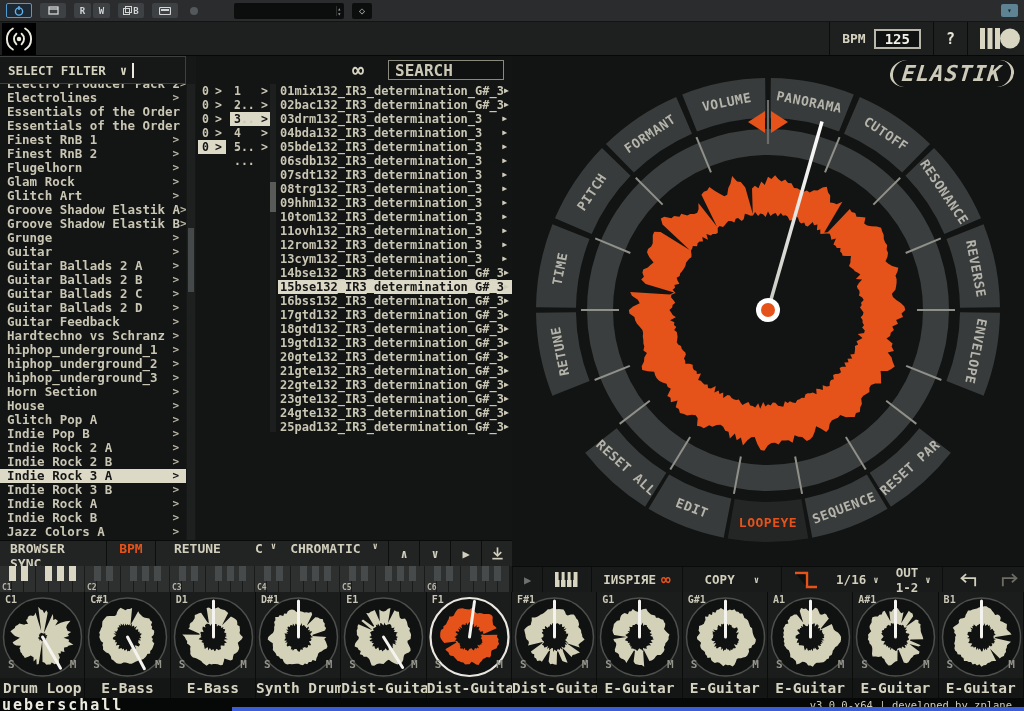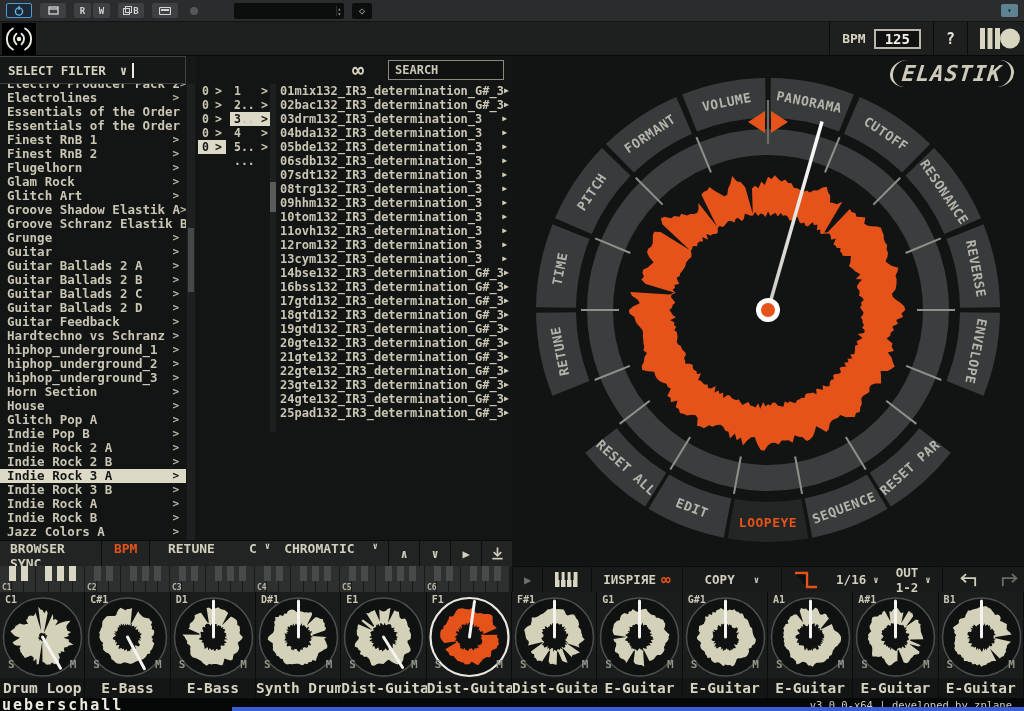--- a/index.html
+++ b/index.html
@@ -38,21 +38,21 @@
   .brow .chev{color:#b5b3a2;font-size:11px}
   .sel{background:#dcd9c6!important;color:#161616!important}
   .sel .chev{color:#161616!important}
   #lscroll{left:187px;top:84px;width:8px;height:456px;background:#1e1f1f}
   #lscroll .thumb{position:absolute;left:1px;width:6px;top:144px;height:64px;background:#46494a}
 
   
   #mid-panel{left:196px;top:56px;width:316px;height:484px;background:#131414}
   #mid-head{position:absolute;left:0;top:0;width:316px;height:28px;display:flex;align-items:center}
   #inf-btn{position:absolute;left:156px;font-size:20px;font-weight:bold;color:#d6d3c0}
-  #search-box{position:absolute;left:192px;top:4px;width:116px;height:20px;border:1px solid #8a897e;background:#101111;display:flex;align-items:center;padding:0 6px;font-size:12px;font-weight:bold;color:#cbc8b6}
+  #search-box{position:absolute;left:192px;top:4px;width:116px;height:20px;border:1px solid #8a897e;background:#101111;display:flex;align-items:center;padding:0 6px;font-size:16px;font-weight:bold;color:#cbc8b6}
   .mcol-row{height:14px;line-height:14px;display:flex;justify-content:space-between;font-size:11.5px;font-weight:bold;color:#c9c6b4;padding:0 4px}
   #col0{position:absolute;left:2px;top:28px;width:28px}
   #col1{position:absolute;left:34px;top:28px;width:42px}
   #mscroll{position:absolute;left:74px;top:28px;width:6px;height:348px;background:#1d1e1e}
   #mscroll .thumb{position:absolute;left:0;width:6px;top:98px;height:30px;background:#585b58}
   #files{position:absolute;left:82px;top:28px;width:234px}
   .frow{height:14px;line-height:14px;display:flex;justify-content:space-between;padding:0 5px 0 2px;font-size:12px;font-weight:bold;color:#c9c6b4;white-space:nowrap}
   .frow .play{font-size:8px;color:#cfccba}
 
   
@@ -222,21 +222,21 @@
         </div>
         <div class="brow">
           <span>Glitch Art</span>
           <span class="chev">&gt;</span>
         </div>
         <div class="brow">
           <span>Groove Shadow Elastik A</span>
           <span class="chev">&gt;</span>
         </div>
         <div class="brow">
-          <span>Groove Schranz Elastik B</span>
+          <span>Groove Shadow Elastik B</span>
           <span class="chev">&gt;</span>
         </div>
         <div class="brow">
           <span>Grunge</span>
           <span class="chev">&gt;</span>
         </div>
         <div class="brow">
           <span>Guitar</span>
           <span class="chev">&gt;</span>
         </div>
@@ -428,20 +428,24 @@
         <div class="frow">
           <span>12rom132_IR3_determination_3</span>
           <span class="play">▶</span>
         </div>
         <div class="frow">
           <span>13cym132_IR3_determination_3</span>
           <span class="play">▶</span>
         </div>
         <div class="frow">
           <span>14bse132_IR3_determination_G#_3</span>
+          <span class="play">▶</span>
+        </div>
+        <div class="frow sel">
+          <span>15bse132_IR3_determination_G#_3</span>
           <span class="play">▶</span>
         </div>
         <div class="frow">
           <span>16bss132_IR3_determination_G#_3</span>
           <span class="play">▶</span>
         </div>
         <div class="frow">
           <span>17gtd132_IR3_determination_G#_3</span>
           <span class="play">▶</span>
         </div>
@@ -557,21 +561,21 @@
     <div class="tcell orange" style="width:50px;justify-content:center">
         <span>BPM</span>
       </div>
     <div class="tcell" style="border-right:none;padding-left:18px">
         <span>RETUNE</span>
       </div>
     <div class="tcell" style="border-right:none;padding-left:24px;gap:6px">
       <span>C</span>
       <span class="caret">∨</span>
     </div>
-    <div class="tcell" style="border-right:none;padding-left:4px;gap:16px">
+    <div class="tcell" style="border-right:none;padding-left:4px;gap:10px">
       <span>CHROMATIC</span>
       <span class="caret">∨</span>
     </div>
     <div id="tb-right">
       <div class="tbtn">
           <span>∧</span>
         </div>
       <div class="tbtn">
           <span>∨</span>
         </div>

